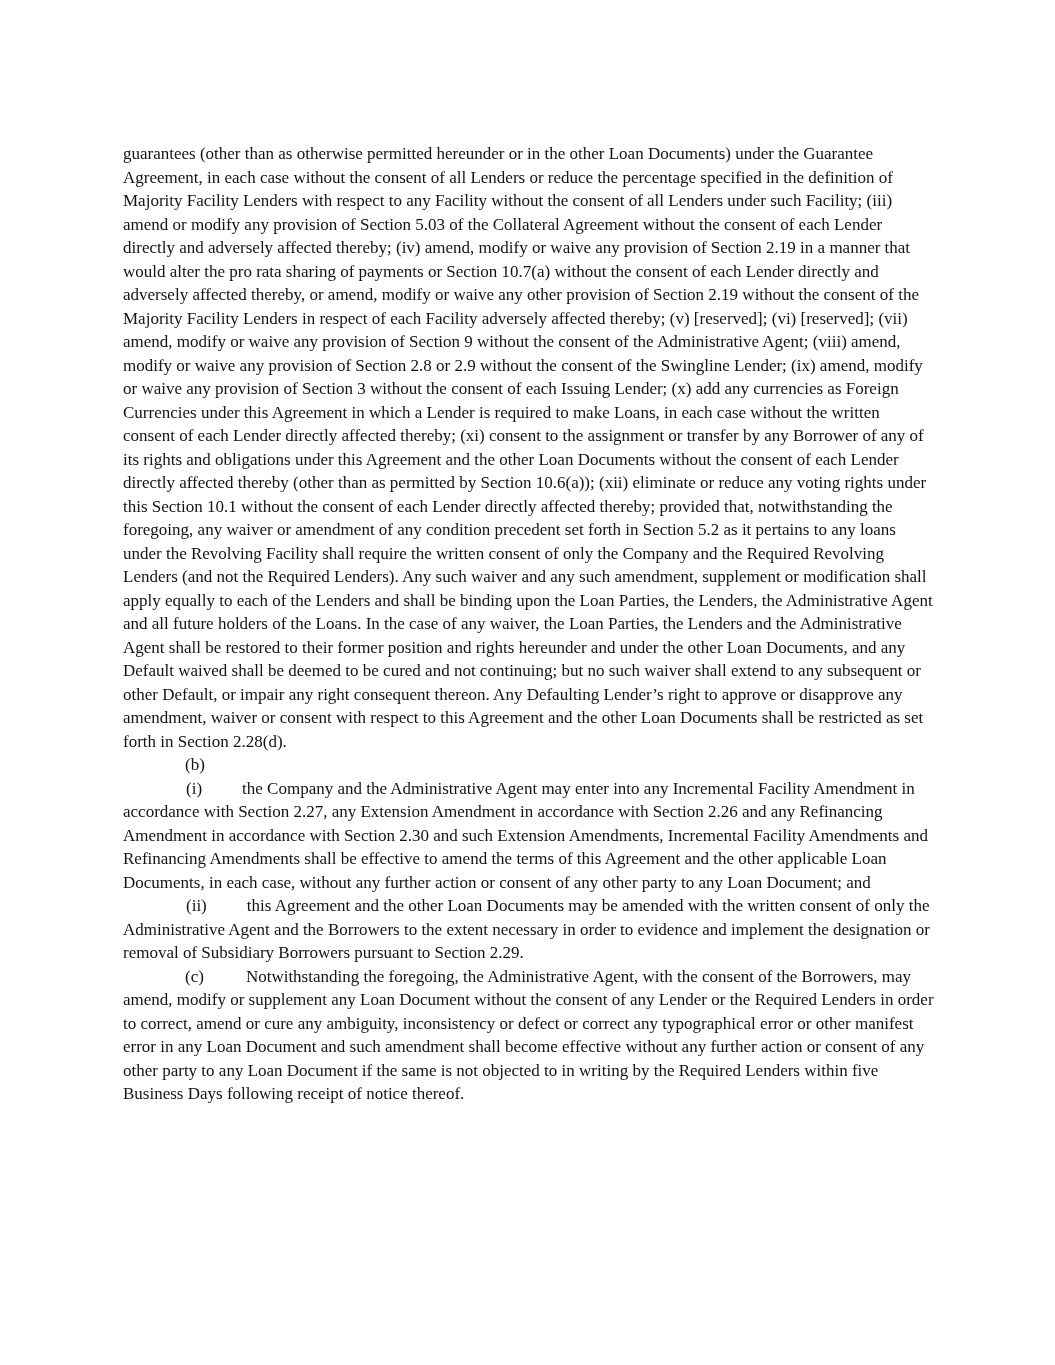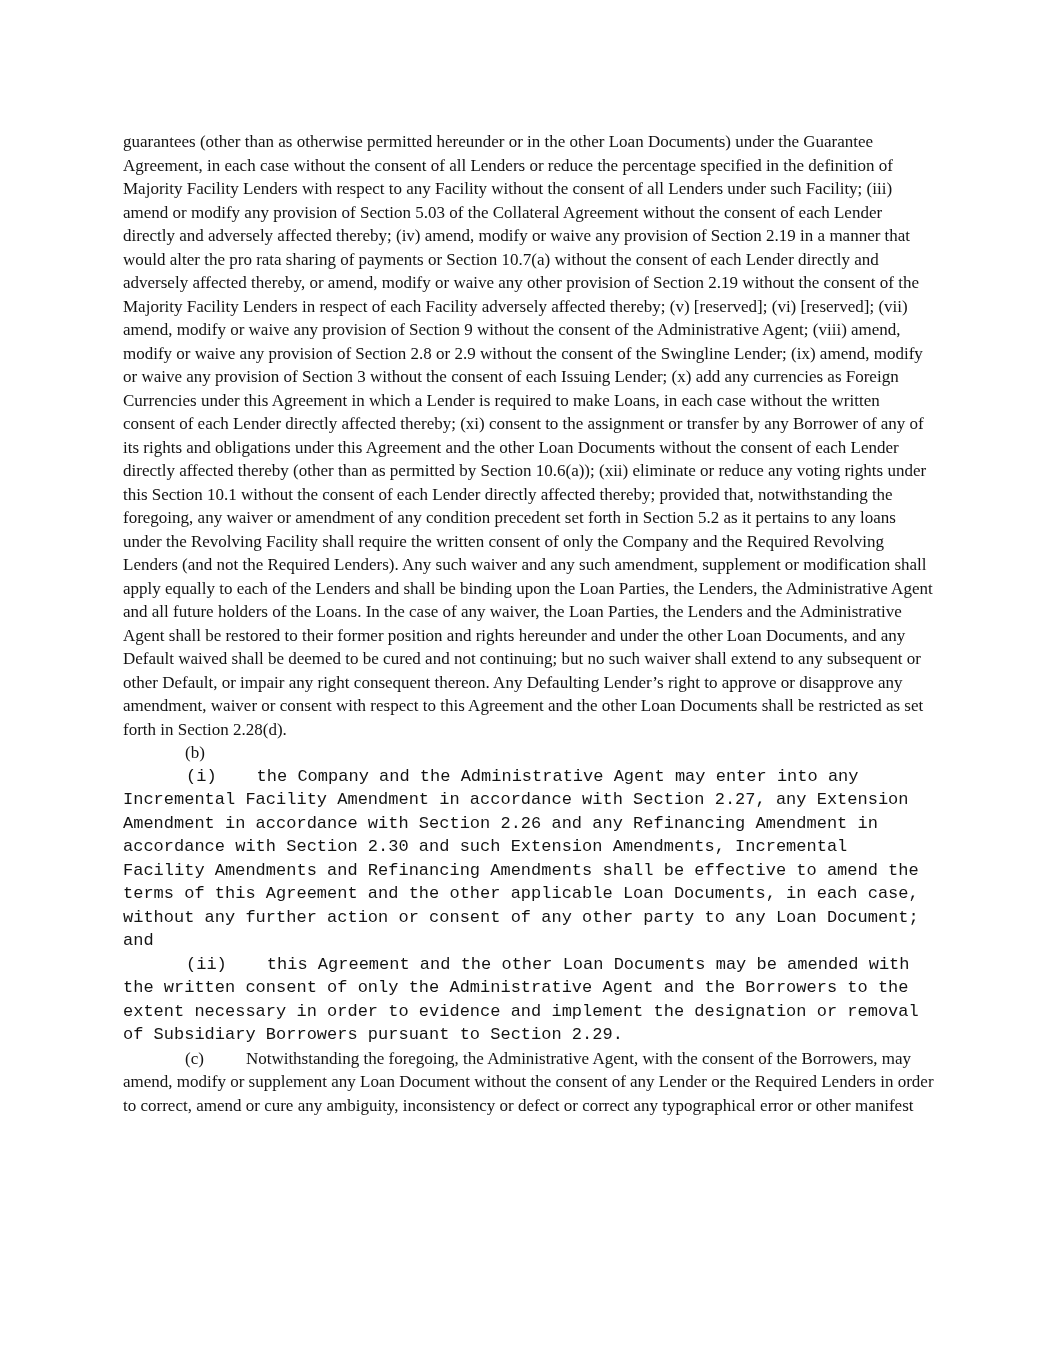--- a/index.html
+++ b/index.html
@@ -11,21 +11,21 @@
     width: 1055px;
     height: 1365px;
     position: relative;
     font-family: "Liberation Serif", serif;
     color: #131313;
     -webkit-font-smoothing: antialiased;
   }
   .page {
     position: absolute;
     left: 0;
-    top: 4px;
+    top: 16px;
     width: 1055px;
     height: 1113px;
     background: #ffffff;
     overflow: hidden;
   }
   .content {
     position: absolute;
     left: 123px;
     top: 126px;
     width: 812px;
@@ -39,21 +39,20 @@
   }
   
   .p-b {
     margin-top: 22px;
     text-indent: 62px;
   }
   
   .p-sub {
     margin-left: 62px;
     text-indent: 63px;
-    font-family: Liberation Mono, monospace;
   }
   .p-sub-i  { margin-top: 20px; }
   .p-sub-ii { margin-top: 16px; }
   
   .p-c {
     margin-top: 15px;
     text-indent: 62px;
     font-family: Liberation Serif, serif;
   }
   

